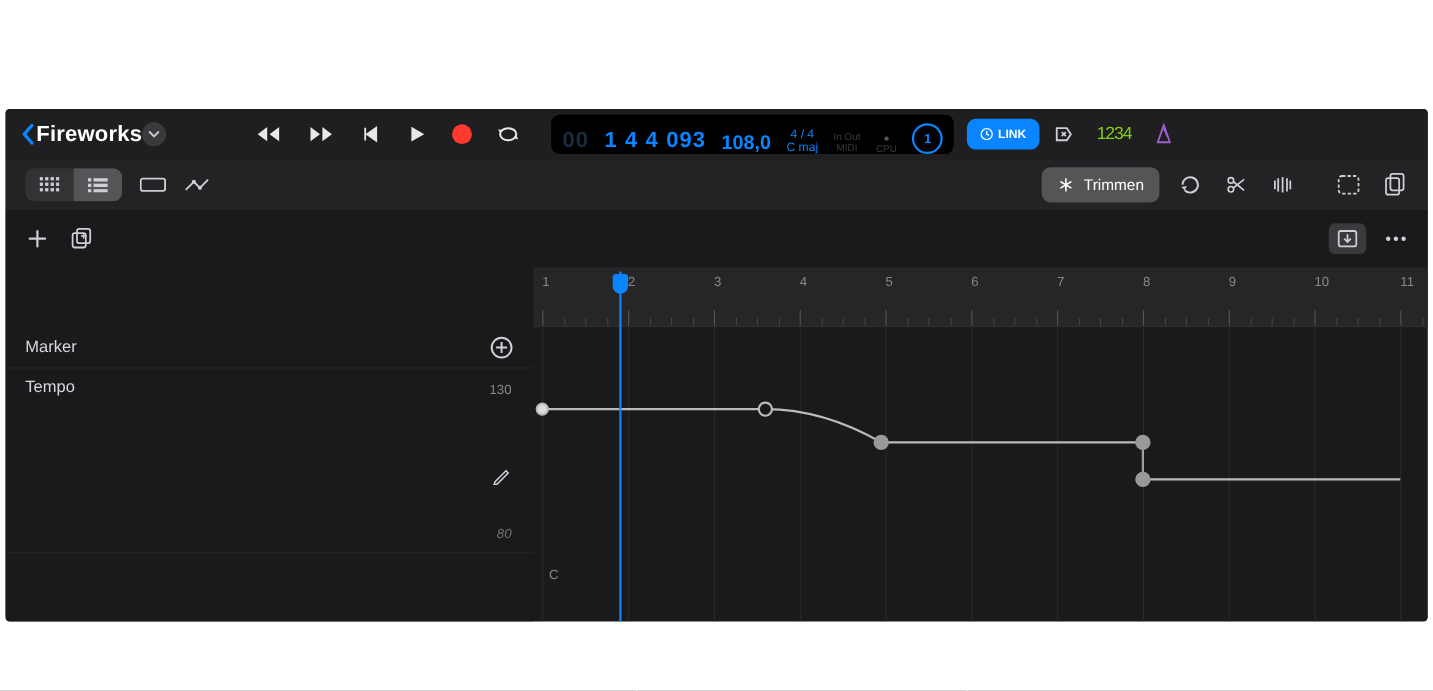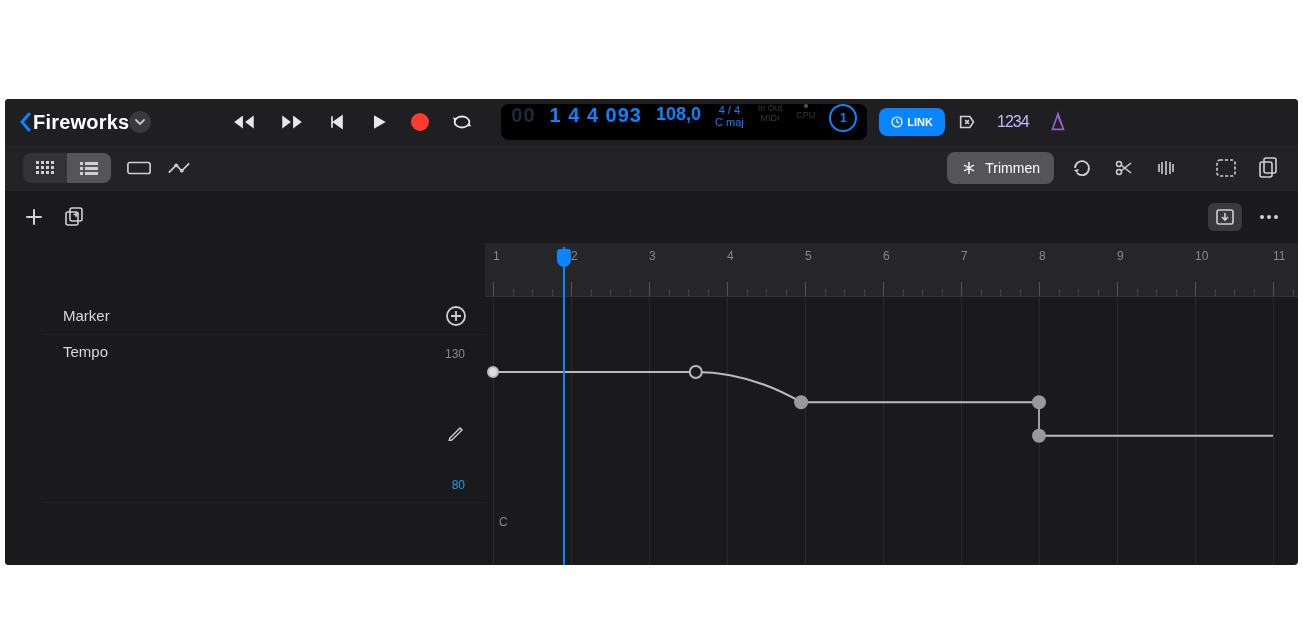--- a/index.html
+++ b/index.html
@@ -40,21 +40,21 @@
   .ticon { color:#e8e8ea; width:26px; height:26px; }
   .record-dot { width:18px; height:18px; border-radius:50%; background:#ff3b30; }
   
   
   .lcd {
     margin-left: 28px;
     height: 36px;
     background: #000;
     border-radius: 8px;
     display:flex;
-    align-items:flex-start;
+    align-items:flex-end;
     padding: 0 10px;
     gap: 14px;
   }
   .lcd .pos-dim { color:#1a2b3f; font-size:20px; font-weight:600; letter-spacing:1px; }
   .lcd .pos { color:#0a84ff; font-size:20px; font-weight:600; letter-spacing:1px; }
   .lcd .tempo { color:#0a84ff; font-size:18px; font-weight:600; }
   .lcd .sigblock { color:#0a84ff; font-size:11px; text-align:center; line-height:1.1; }
   .lcd .midi { color:#3a3a40; font-size:9px; text-align:center; line-height:1.1; }
   .lcd .cpu { color:#3a3a40; font-size:9px; text-align:center; }
   .lcd .cpu-dot { width:4px; height:4px; border-radius:50%; background:#555; margin: 0 auto 2px; }
@@ -69,21 +69,21 @@
     font-weight:700;
     height:28px;
     padding:0 12px;
     border-radius:8px;
     display:flex;
     align-items:center;
     gap:4px;
   }
   .right-icons { display:flex; align-items:center; gap:18px; margin-left:12px; }
   .right-icons .ricon { color:#d0d0d4; width:22px; height:22px; }
-  .counter-1234 { color:#c4b5fd; font-size:16px; font-weight:500; letter-spacing:-1px; }
+  .counter-1234 { color:#84cc16; font-size:16px; font-weight:500; letter-spacing:-1px; }
 
   
   .toolbar2 {
     height: 46px;
     background: #232325;
     display:flex;
     align-items:center;
     padding: 0 18px;
     gap: 16px;
   }
@@ -125,41 +125,40 @@
     left:0; right:0;
     top: 144px;
     bottom:0;
     display:flex;
   }
   .left-col {
     width: 480px;
     background:#1a1a1c;
     display:flex;
     flex-direction:column;
-    padding-left:40px;
   }
 
   .lane {
     display:flex;
     align-items:center;
     height: 38px;
     padding: 0 18px;
     color:#d8d8dc;
     font-size:15px;
     border-bottom: 1px solid #262628;
   }
   .tempo-lane {
     height: 168px;
     align-items:flex-start;
     padding-top:8px;
     position:relative;
   }
   .lane .lane-action { margin-left:auto; color:#d0d0d4; width:22px; height:22px; }
   .tempo-val-top { position:absolute; right:20px; top:12px; color:#888; font-size:12px; }
-  .tempo-val-bot { position:absolute; right:20px; bottom:10px; color:#0ea5e9; font-size:12px; }
+  .tempo-val-bot { position:absolute; right:20px; bottom:10px; color:#737373; font-size:12px;font-style:italic; }
   .tempo-pencil { position:absolute; right:20px; top:88px; color:#d0d0d4; width:18px; height:18px; }
 
   .ruler {
     position:absolute;
     top:144px;
     left:480px;
     right:0;
     height:54px;
     background:#262628;
     border-bottom:1px solid #333;

